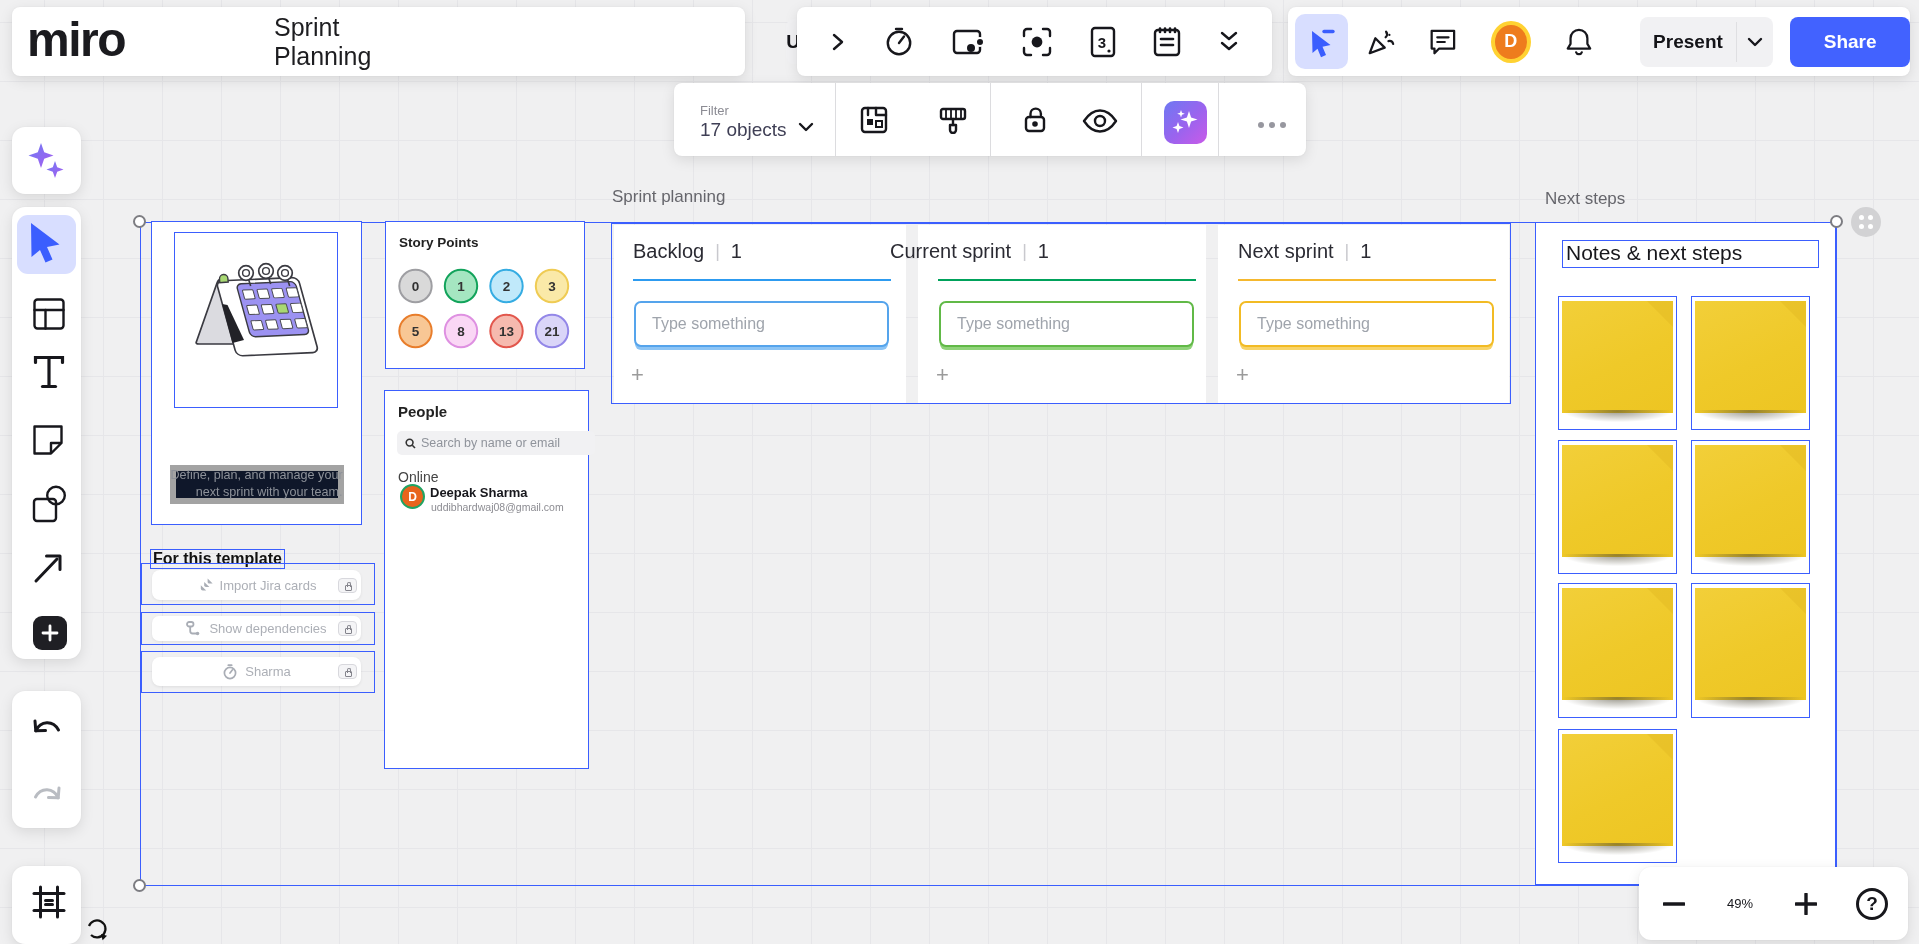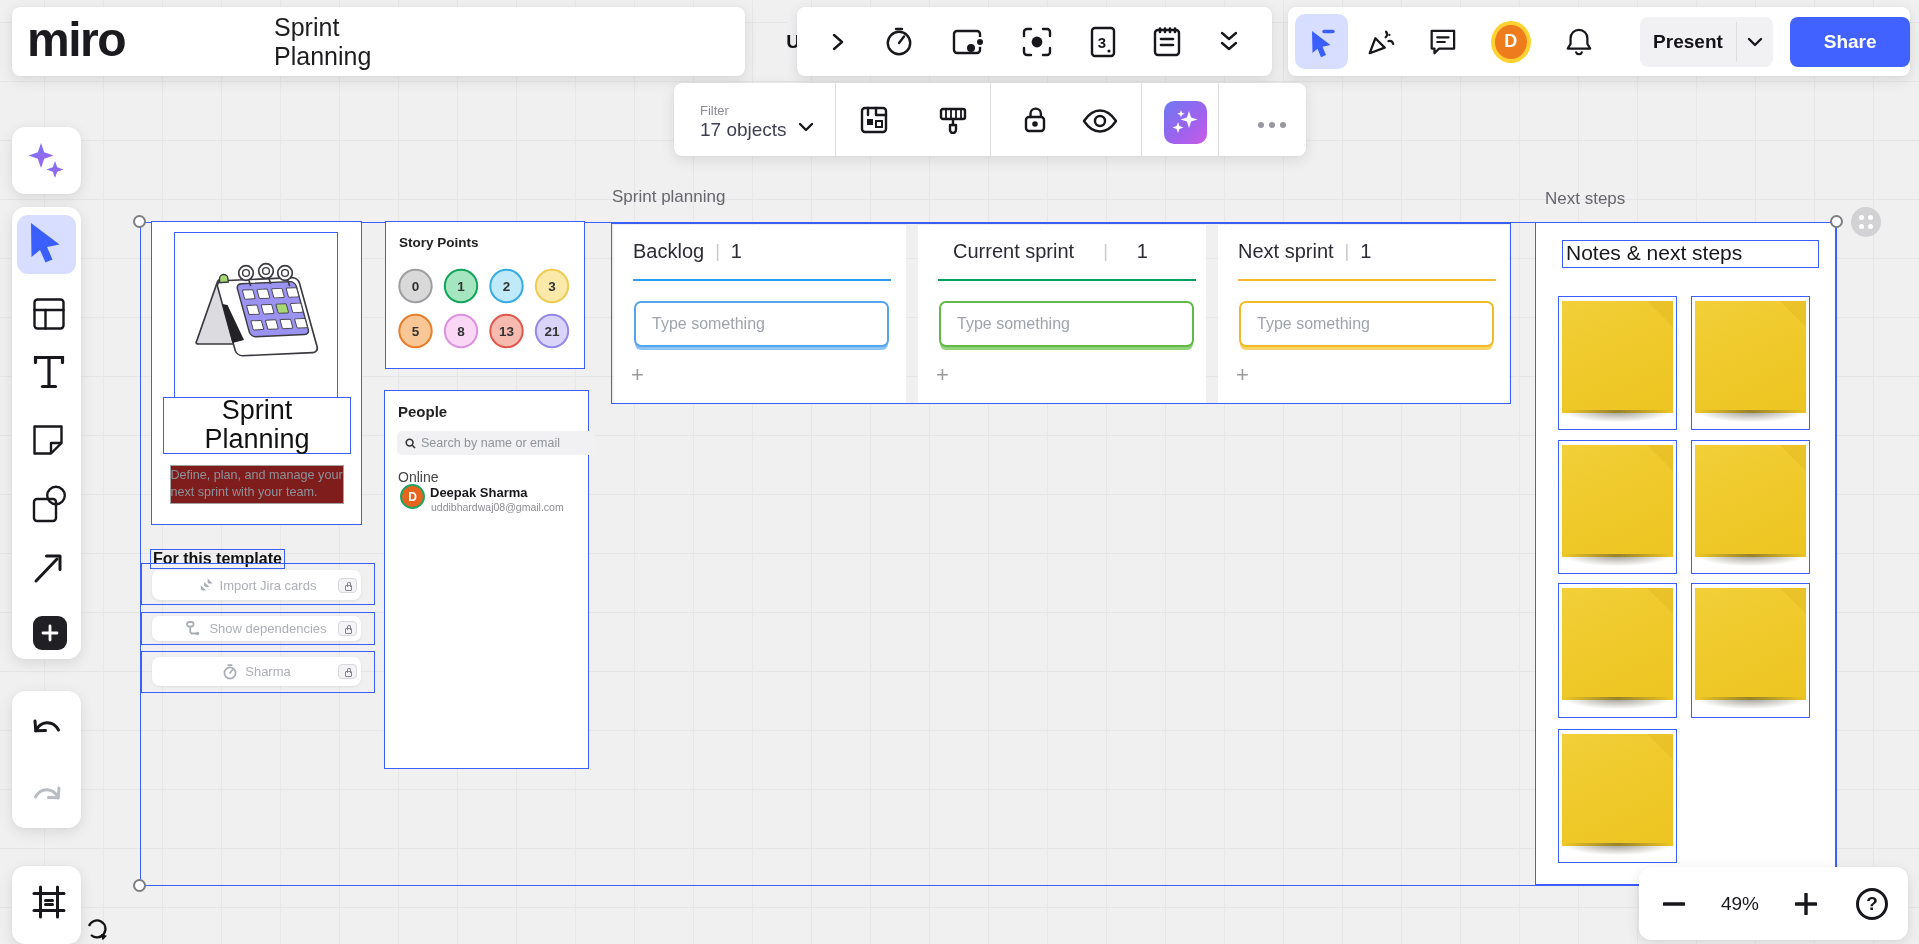--- a/index.html
+++ b/index.html
@@ -43,21 +43,21 @@
 
   <div class="sel" style="left:611px;top:223px;width:900px;height:181px;"></div>
 
   <div class="abs white" style="left:613.5px;top:224.5px;width:292.5px;height:178px;"></div>
   <div class="abs flex" style="left:633px;top:240px;font-size:20px;color:#2b2b33;">Backlog<span style="color:#c9c9ce;margin:0 11px;font-size:18px;">|</span><span>1</span></div>
   <div class="abs" style="left:633px;top:278.5px;width:258px;height:2.5px;background:#2D9BF0;"></div>
   <div class="abs" style="left:634px;top:301px;width:255px;height:46px;background:#fff;border:2px solid #55A4EC;border-radius:7px;box-shadow:0 4px 0 -1px #8CC4F5;display:flex;align-items:center;padding-left:16px;font-size:16px;color:#9fa4ac;">Type something</div>
   <div class="abs" style="left:631px;top:362px;font-size:22px;color:#9b9b9b;font-weight:300;">+</div>
 
   <div class="abs white" style="left:918px;top:224.5px;width:288px;height:178px;"></div>
-  <div class="abs flex" style="left:953px;top:240px;font-size:20px;color:#2b2b33;gap:18px;">Current sprint<span style="color:#c9c9ce;margin:0 11px;font-size:18px;">|</span><span>1</span></div>
+  <div class="abs flex" style="left:890px;top:240px;font-size:20px;color:#2b2b33;">Current sprint<span style="color:#c9c9ce;margin:0 11px;font-size:18px;">|</span><span>1</span></div>
   <div class="abs" style="left:938px;top:278.5px;width:258px;height:2.5px;background:#00A25B;"></div>
   <div class="abs" style="left:939px;top:301px;width:255px;height:46px;background:#fff;border:2px solid #61B947;border-radius:7px;box-shadow:0 4px 0 -1px #90D37A;display:flex;align-items:center;padding-left:16px;font-size:16px;color:#9fa4ac;">Type something</div>
   <div class="abs" style="left:936px;top:362px;font-size:22px;color:#9b9b9b;font-weight:300;">+</div>
 
   <div class="abs white" style="left:1218px;top:224.5px;width:290.5px;height:178px;"></div>
   <div class="abs flex" style="left:1238px;top:240px;font-size:20px;color:#2b2b33;">Next sprint<span style="color:#c9c9ce;margin:0 11px;font-size:18px;">|</span><span>1</span></div>
   <div class="abs" style="left:1238px;top:278.5px;width:258px;height:2.5px;background:#F5B82E;"></div>
   <div class="abs" style="left:1239px;top:301px;width:255px;height:46px;background:#fff;border:2px solid #F2BB24;border-radius:7px;box-shadow:0 4px 0 -1px #F8D468;display:flex;align-items:center;padding-left:16px;font-size:16px;color:#9fa4ac;">Type something</div>
   <div class="abs" style="left:1236px;top:362px;font-size:22px;color:#9b9b9b;font-weight:300;">+</div>
 
@@ -100,22 +100,21 @@
         <circle cx="92" cy="39" r="7.3"></circle>
         <circle cx="111" cy="41" r="7.3"></circle>
         <circle cx="72" cy="41" r="3.4" fill="#fff" stroke-width="1.4"></circle>
         <circle cx="92" cy="39" r="3.4" fill="#fff" stroke-width="1.4"></circle>
         <circle cx="111" cy="41" r="3.4" fill="#fff" stroke-width="1.4"></circle>
       </g>
 
       <path d="M45.5 47 a4.2 4.2 0 0 1 8.4 -0.5 l0.3 3.5 -8.4 0.7 Z" fill="#A8D873" stroke="#3A3A41" stroke-width="1.4"></path>
     </svg>
   </div>
-  <div class="sel white abs" style="left:163px;top:396.5px;width:188px;height:57px;display:flex;align-items:center;justify-content:center;text-align:center;font-size:27px;line-height:29px;color:#111;">Sprint<br>Planning</div>
-  <div class="abs" style="left:169.5px;top:464.5px;width:174px;height:39px;border:1px solid #a3a3a3;background:#7f1d1d;display:flex;align-items:center;justify-content:center;text-align:left;font-size:12.6px;line-height:17px;color:#8d9199;white-space:nowrap;">Define, plan, and manage your<br>next sprint with your team.</div>
+  <div class="abs" style="left:169.5px;top:464.5px;width:174px;height:39px;border:6px solid #a3a3a3;background:#0f172a;display:flex;align-items:center;justify-content:center;text-align:right;font-size:12.6px;line-height:17px;color:#8d9199;white-space:nowrap;">Define, plan, and manage your<br>next sprint with your team.</div>
 
   <div class="sel white" style="left:384.5px;top:221px;width:200px;height:148px;"></div>
   <div class="abs" style="left:399px;top:235px;font-size:13.5px;font-weight:bold;color:#222;">Story Points</div>
   <svg class="abs" style="left:384.5px;top:221px;" width="200" height="148" viewBox="0 0 200 148">
     <g font-family="Liberation Sans" font-size="13.5" font-weight="bold" fill="#333" text-anchor="middle">
       <circle cx="30.5" cy="65" r="16.2" fill="#D9D9D9" stroke="#9E9EA2" stroke-width="2"></circle>
         <text x="30.5" y="70">0</text>
       <circle cx="76" cy="65" r="16.2" fill="#A5E6C1" stroke="#12A35B" stroke-width="2"></circle>
         <text x="76" y="70">1</text>
       <circle cx="121.5" cy="65" r="16.2" fill="#C0E9FA" stroke="#35ACE2" stroke-width="2"></circle>
@@ -469,21 +468,21 @@
 
 <svg class="abs" style="left:85px;top:918px;" width="24" height="24" viewBox="0 0 24 24">
     <path d="M4 8 A8.5 8.5 0 1 1 6 17" fill="none" stroke="#111" stroke-width="2.2"></path>
     <path d="M16 16 l6 1.8 -4.4 4.4 Z" fill="#111"></path>
   </svg>
 
 <div class="panel flex" style="left:1639px;top:867px;width:269px;height:73px;border-radius:12px;">
   <svg style="margin-left:24px;" width="22" height="4" viewBox="0 0 22 4">
       <line x1="1" y1="2" x2="21" y2="2" stroke="#17171c" stroke-width="3.4" stroke-linecap="round"></line>
     </svg>
-  <div style="width:110px;text-align:center;font-size:19px;color:#17171c;">49%</div>
+  <div style="width:110px;text-align:center;font-size:13px;color:#17171c;">49%</div>
   <svg width="22" height="22" viewBox="0 0 22 22">
       <g stroke="#17171c" stroke-width="3.4" stroke-linecap="round">
         <line x1="1" y1="11" x2="21" y2="11"></line>
         <line x1="11" y1="1" x2="11" y2="21"></line>
       </g>
     </svg>
   <div class="flex" style="margin-left:39px;width:32px;height:32px;border-radius:50%;border:3px solid #17171c;justify-content:center;font-size:19px;font-weight:bold;color:#17171c;">?</div>
 </div>
 
 </body></html>

